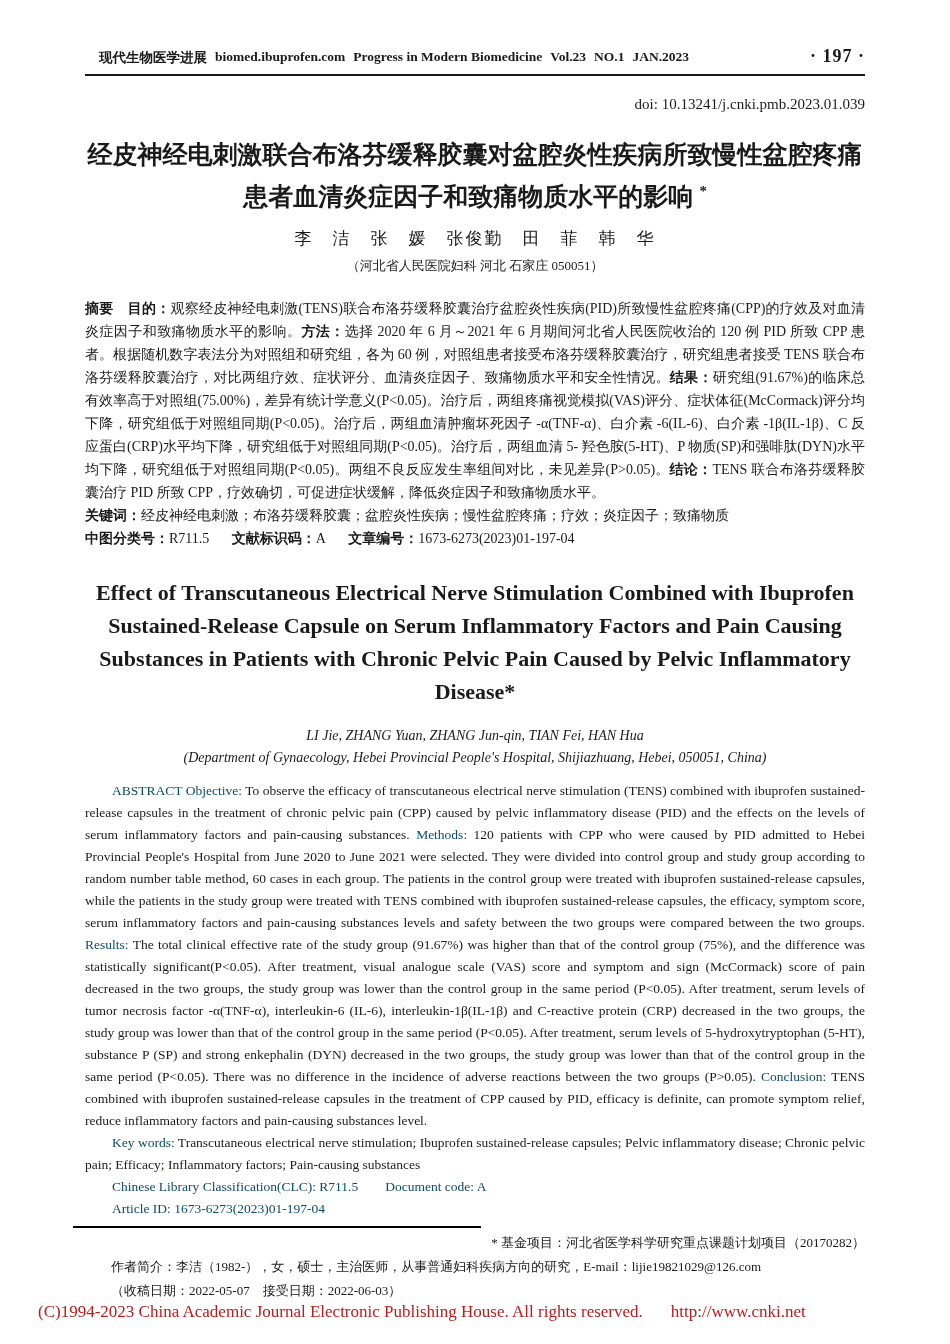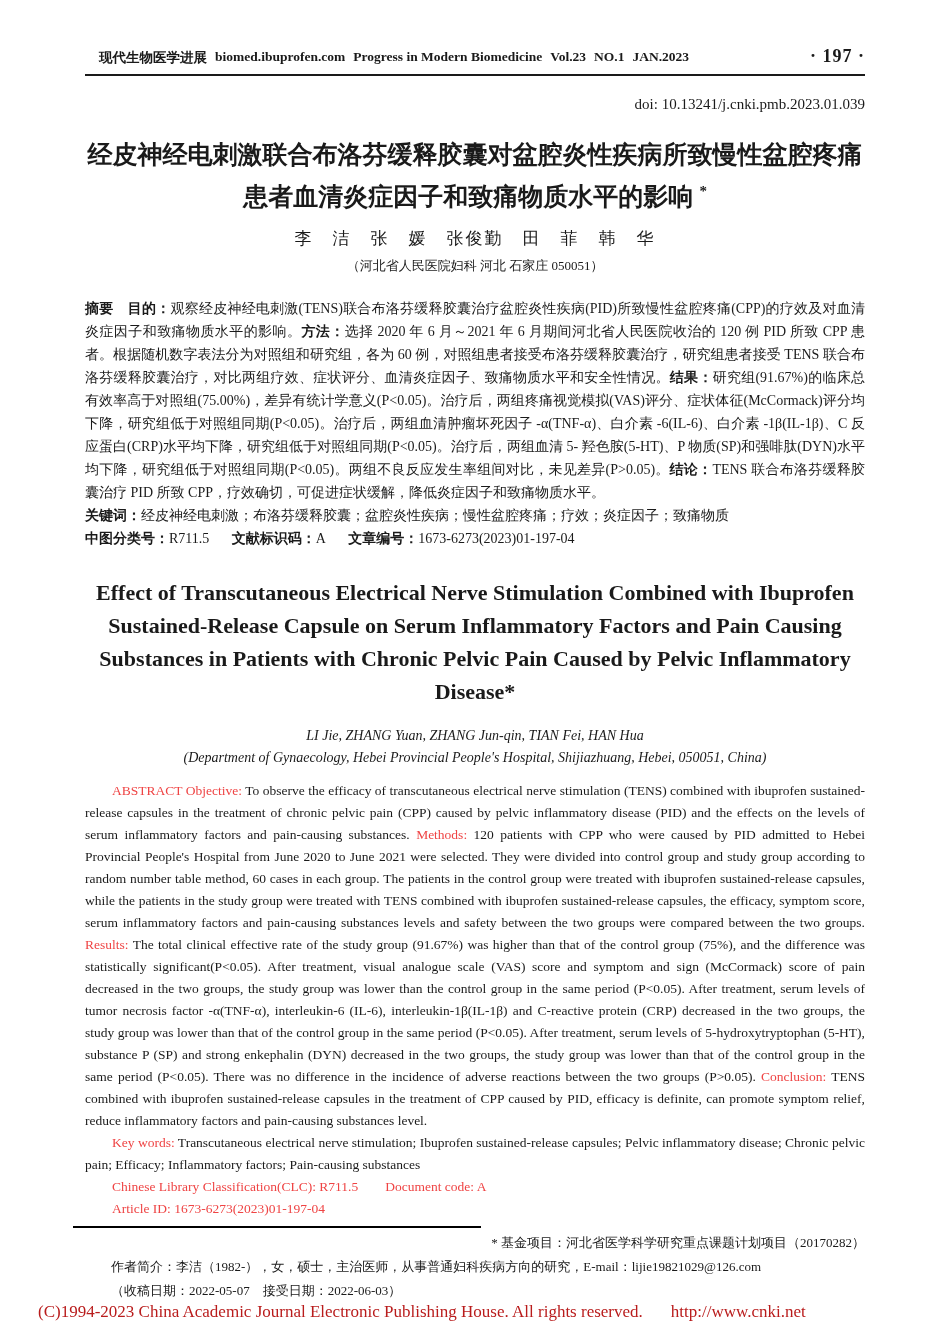--- a/index.html
+++ b/index.html
@@ -60,21 +60,21 @@
   .affil-en { margin-top: 6px; text-align: center; font-style: italic; font-size: 14px; }
 
   .abstract-en {
     margin-top: 14px;
     font-size: 13.5px;
     line-height: 22px;
     text-align: justify;
     text-indent: 2em;
   }
   .kw-en { font-size: 13.5px; line-height: 22px; text-align: justify; text-indent: 2em; }
-  .blue { color: #ef4444; }
+  .blue { color: #0c4a6e; }
   .clc-en, .article-en { font-size: 13.5px; line-height: 22px; text-indent: 2em; }
   .clc-en .gap { margin-left: 2em; }
 
   
   .footnote { margin-top: 6px; }
   .footnote-rule { border: none; border-top: 2.5px solid #000; width: 408px; margin-left: -12px; }
   .footnote div { font-size: 13px; line-height: 24px; }
   .fn-line1 { padding-left: 16px; margin-top: 3px; text-align: right; }
   .fn-line2, .fn-line3 { padding-left: 26px; }
 

